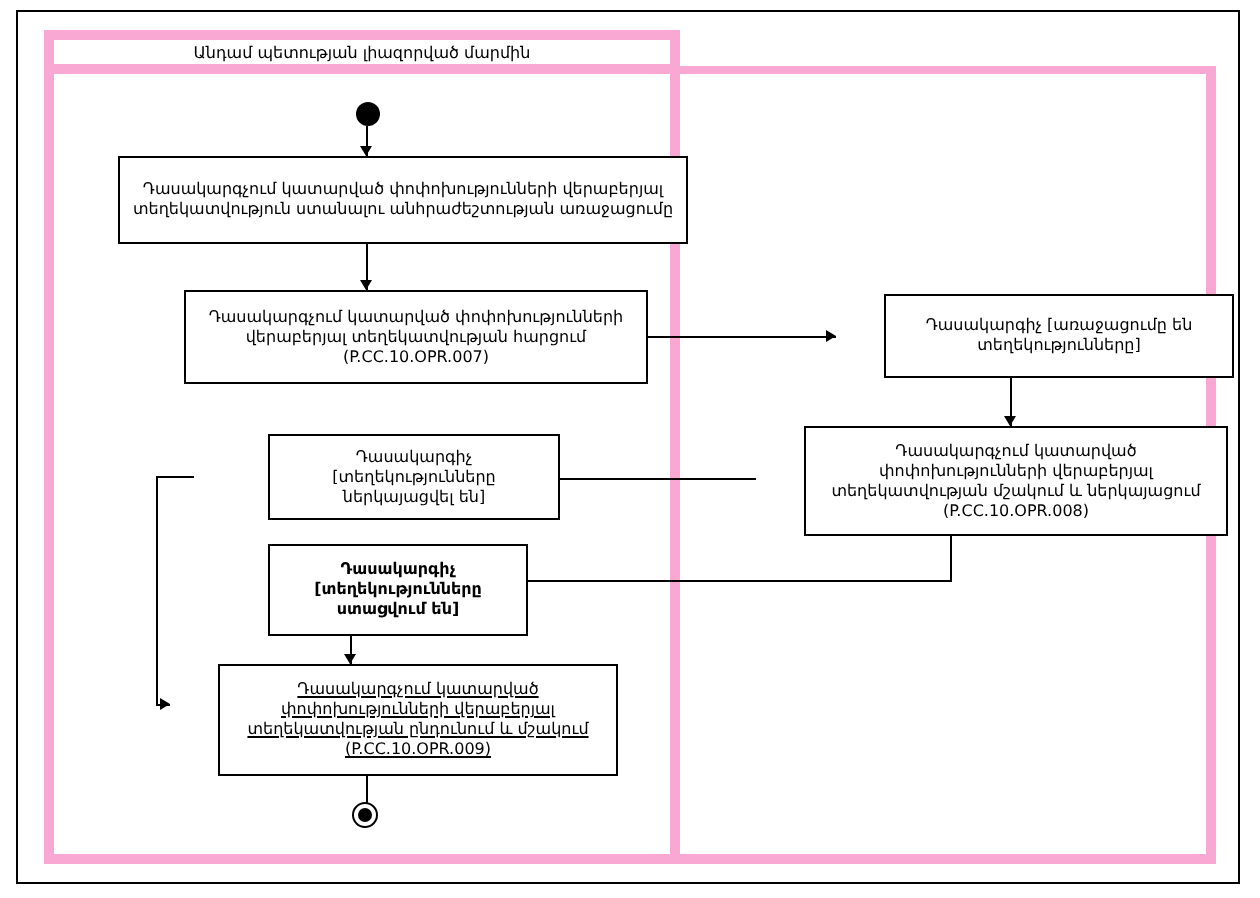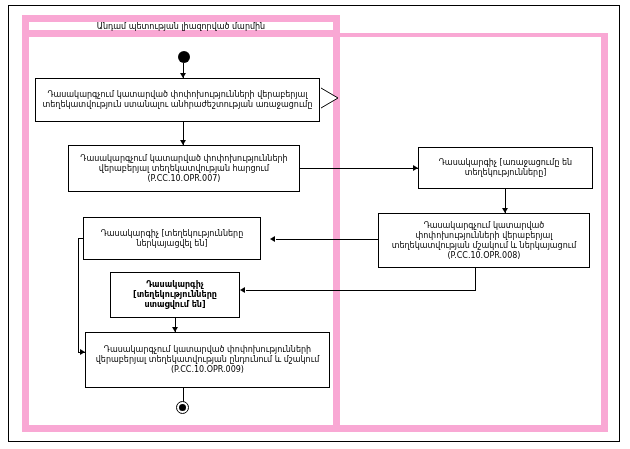--- a/index.html
+++ b/index.html
@@ -1,26 +1,26 @@
 <!DOCTYPE html>
 <html><head>
 <meta charset="utf-8">
 <style>
   html,body{margin:0;padding:0;background:#fff;}
   #canvas{
     position:relative;width:630px;height:449px;background:#ffffff;
     font-family:"DejaVu Sans",sans-serif;color:#000;overflow:hidden;
   }
   .outer-frame{position:absolute;left:8px;top:5px;width:612px;height:437px;border:1px solid #000;box-sizing:border-box;}
-  .lane-cell{position:absolute;border:7px solid #f9a8d4;box-sizing:border-box;background:#fff;}
+  .lane-cell{position:absolute;border:5px solid #f9a8d4;box-sizing:border-box;background:#fff;}
   .lane-header{display:flex;align-items:center;justify-content:center;font-size:8px;}
   .node{
     position:absolute;border:1px solid #000;background:#fff;box-sizing:border-box;
     display:flex;align-items:center;justify-content:center;text-align:center;
-    font-size:8px;line-height:10px;padding:2px 6px;
+    font-size:8px;line-height:10px;padding:2px 6px;margin-left:24px;
   }
   .hline,.vline{position:absolute;background:#000;}
   .arr{position:absolute;width:0;height:0;}
   .arr-down{border-left:3px solid transparent;border-right:3px solid transparent;border-top:5px solid #000;}
   .arr-right{border-top:3px solid transparent;border-bottom:3px solid transparent;border-left:5px solid #000;}
   .arr-left{border-top:3px solid transparent;border-bottom:3px solid transparent;border-right:5px solid #000;}
   .start-node{position:absolute;left:178px;top:51px;width:12px;height:12px;background:#000;border-radius:50%;}
   .end-node{position:absolute;left:176px;top:401px;width:13px;height:13px;border:1px solid #000;border-radius:50%;box-sizing:border-box;background:#fff;}
   .end-node .dot{position:absolute;left:2px;top:2px;width:7px;height:7px;background:#000;border-radius:50%;}
   .chevron{position:absolute;left:320px;top:86px;}
@@ -85,29 +85,29 @@
   </div>
 
   <div class="node" style="left:418px;top:147px;width:175px;height:42px;">
     <span>Դասակարգիչ [առաջացումը են տեղեկությունները]</span>
   </div>
 
   <div class="node" style="left:378px;top:213px;width:212px;height:55px;">
     <span>Դասակարգչում կատարված փոփոխությունների վերաբերյալ տեղեկատվության մշակում և ներկայացում (P.CC.10.OPR.008)</span>
   </div>
 
-  <div class="node" style="left:83px;top:217px;width:178px;height:43px;">
+  <div class="node" style="left:110px;top:217px;width:146px;height:43px;">
     <span>Դասակարգիչ [տեղեկությունները ներկայացվել են]</span>
   </div>
 
   <div class="node" style="left:110px;top:272px;width:130px;height:46px;font-weight:bold;">
     <span>Դասակարգիչ [տեղեկությունները ստացվում են]</span>
   </div>
 
-  <div class="node" style="left:85px;top:332px;width:245px;height:56px;">
+  <div class="node" style="left:85px;top:332px;width:200px;height:56px;text-decoration:underline;">
     <span>Դասակարգչում կատարված փոփոխությունների վերաբերյալ տեղեկատվության ընդունում և մշակում (P.CC.10.OPR.009)</span>
   </div>
 
   <div class="end-node">
     <div class="dot"></div>
   </div>
 
 </div>
 
 </body></html>

